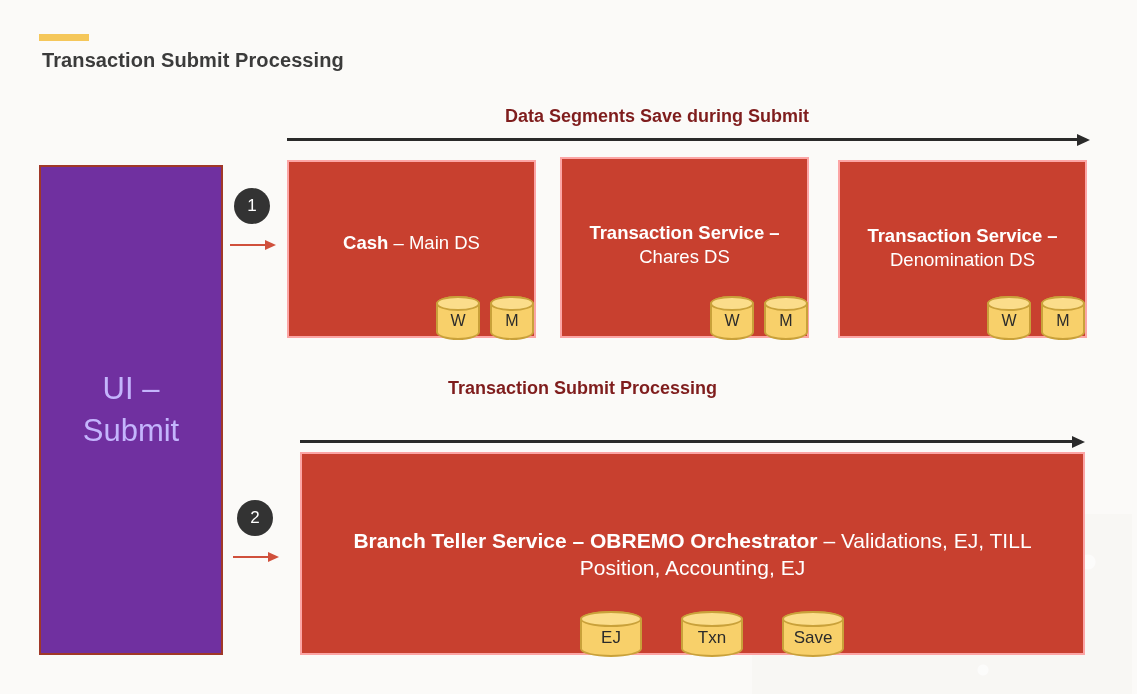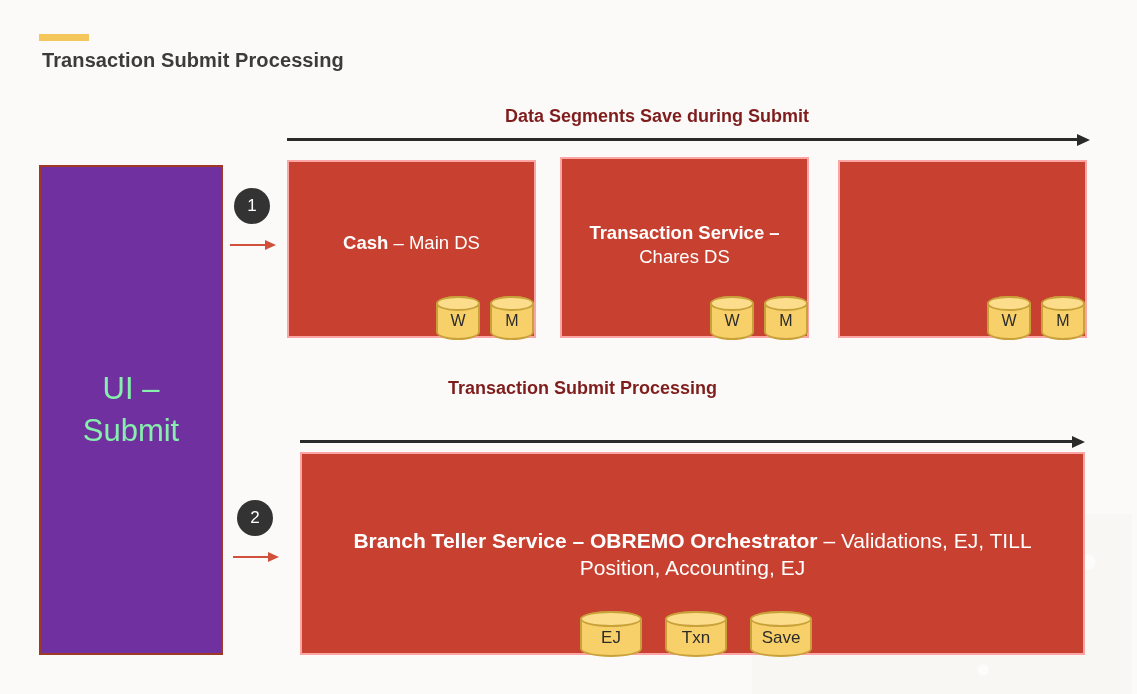--- a/index.html
+++ b/index.html
@@ -102,21 +102,21 @@
     top: 165px;
     width: 184px;
     height: 490px;
     background: #7030A0;
     border: 2px solid #A03828;
     display: flex;
     align-items: center;
     justify-content: center;
   }
   .ui-box-label {
-    color: #86efac;
+    color: #c4b5fd;
     font-size: 31px;
     line-height: 1.35;
     text-align: center;
     white-space: pre-line;
   }
 
   
   .step-group { position: absolute; }
   .step-badge {
     position: absolute;
@@ -235,21 +235,21 @@
   .db-row-small .db-cyl {
     width: 44px;
     height: 44px;
     font-size: 16px;
   }
   #db-row-1 { left: 147px; top: 134px; }
   #db-row-2 { left: 148px; top: 137px; }
   #db-row-3 { left: 147px; top: 134px; }
 
   
-  .db-row-large { gap: 23px; }
+  .db-row-large { gap: 39px; }
   .db-row-large .db-cyl {
     width: 62px;
     height: 46px;
     font-size: 17px;
   }
   #db-row-main { left: 278px; top: 157px; }
 </style>
 </head>
 <body>
 
@@ -314,20 +314,22 @@
       <div class="db-cyl">
         <span class="db-text">W</span>
       </div>
       <div class="db-cyl">
         <span class="db-text">M</span>
       </div>
     </div>
   </div>
 
   <div class="service-box" id="svc-box-3">
+    <div class="service-label"><span class="bold">Transaction Service –</span><span>
+Denomination  DS</span></div>
     <div class="db-row db-row-small" id="db-row-3">
       <div class="db-cyl">
         <span class="db-text">W</span>
       </div>
       <div class="db-cyl">
         <span class="db-text">M</span>
       </div>
     </div>
   </div>
 

